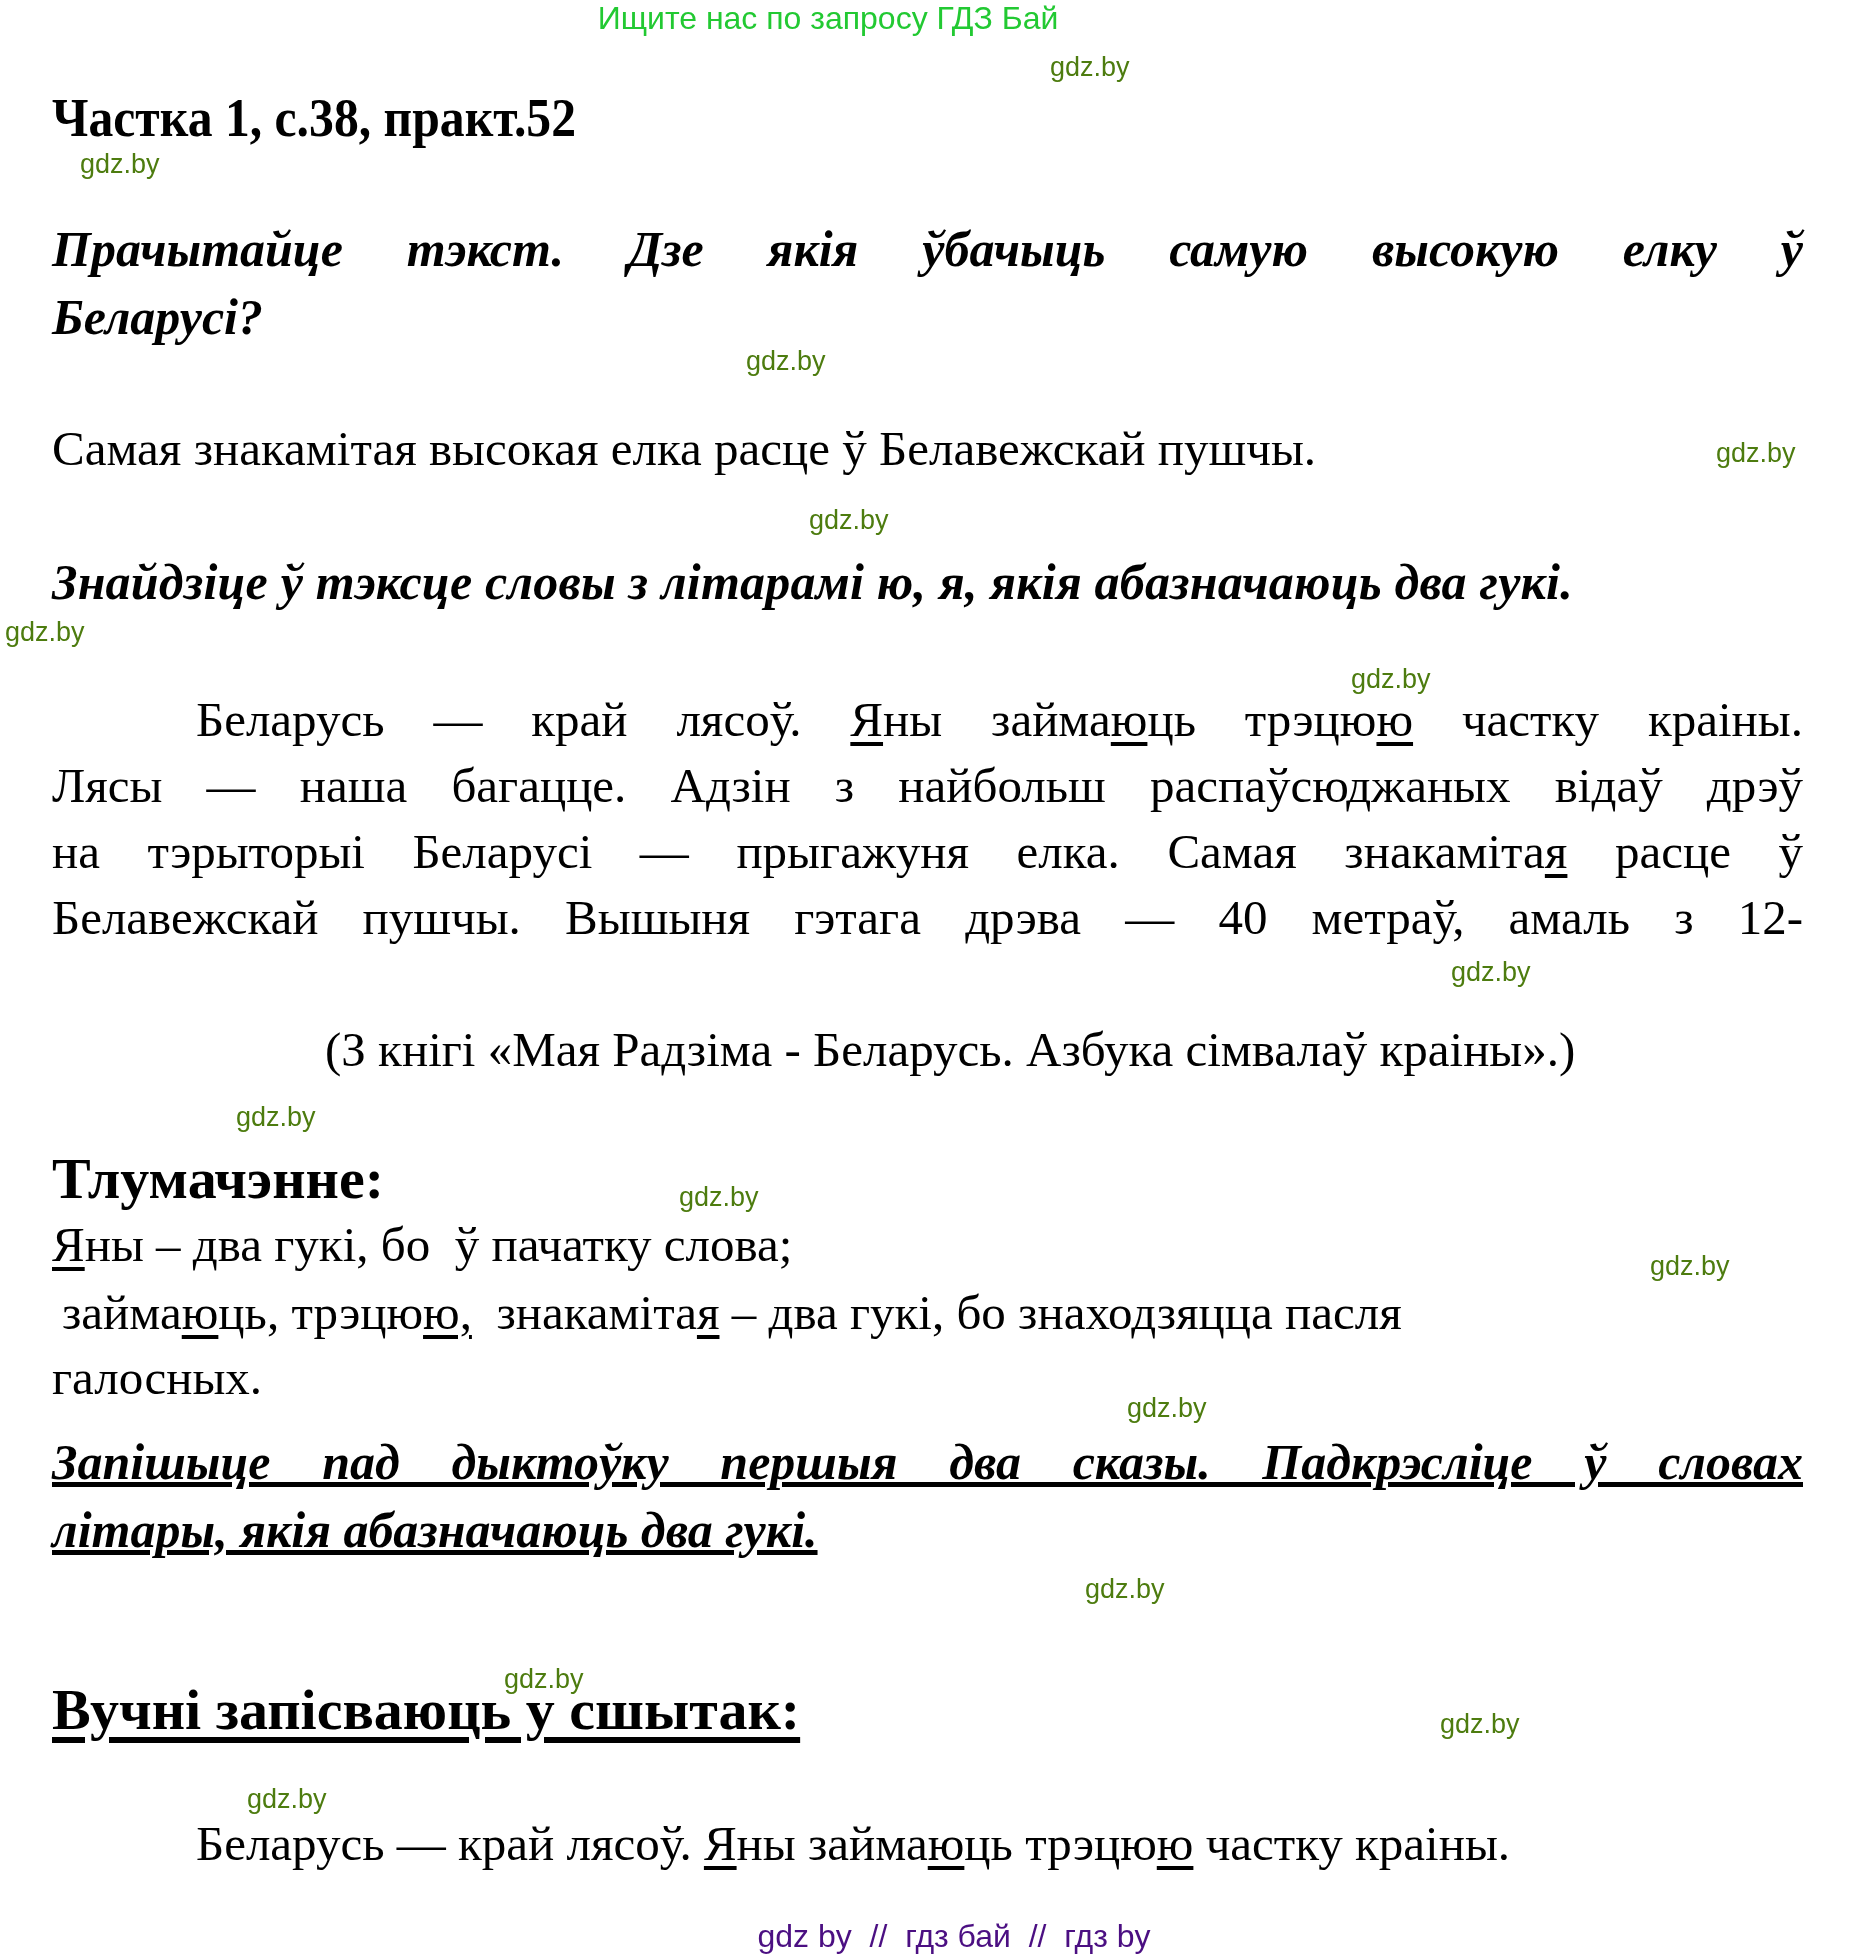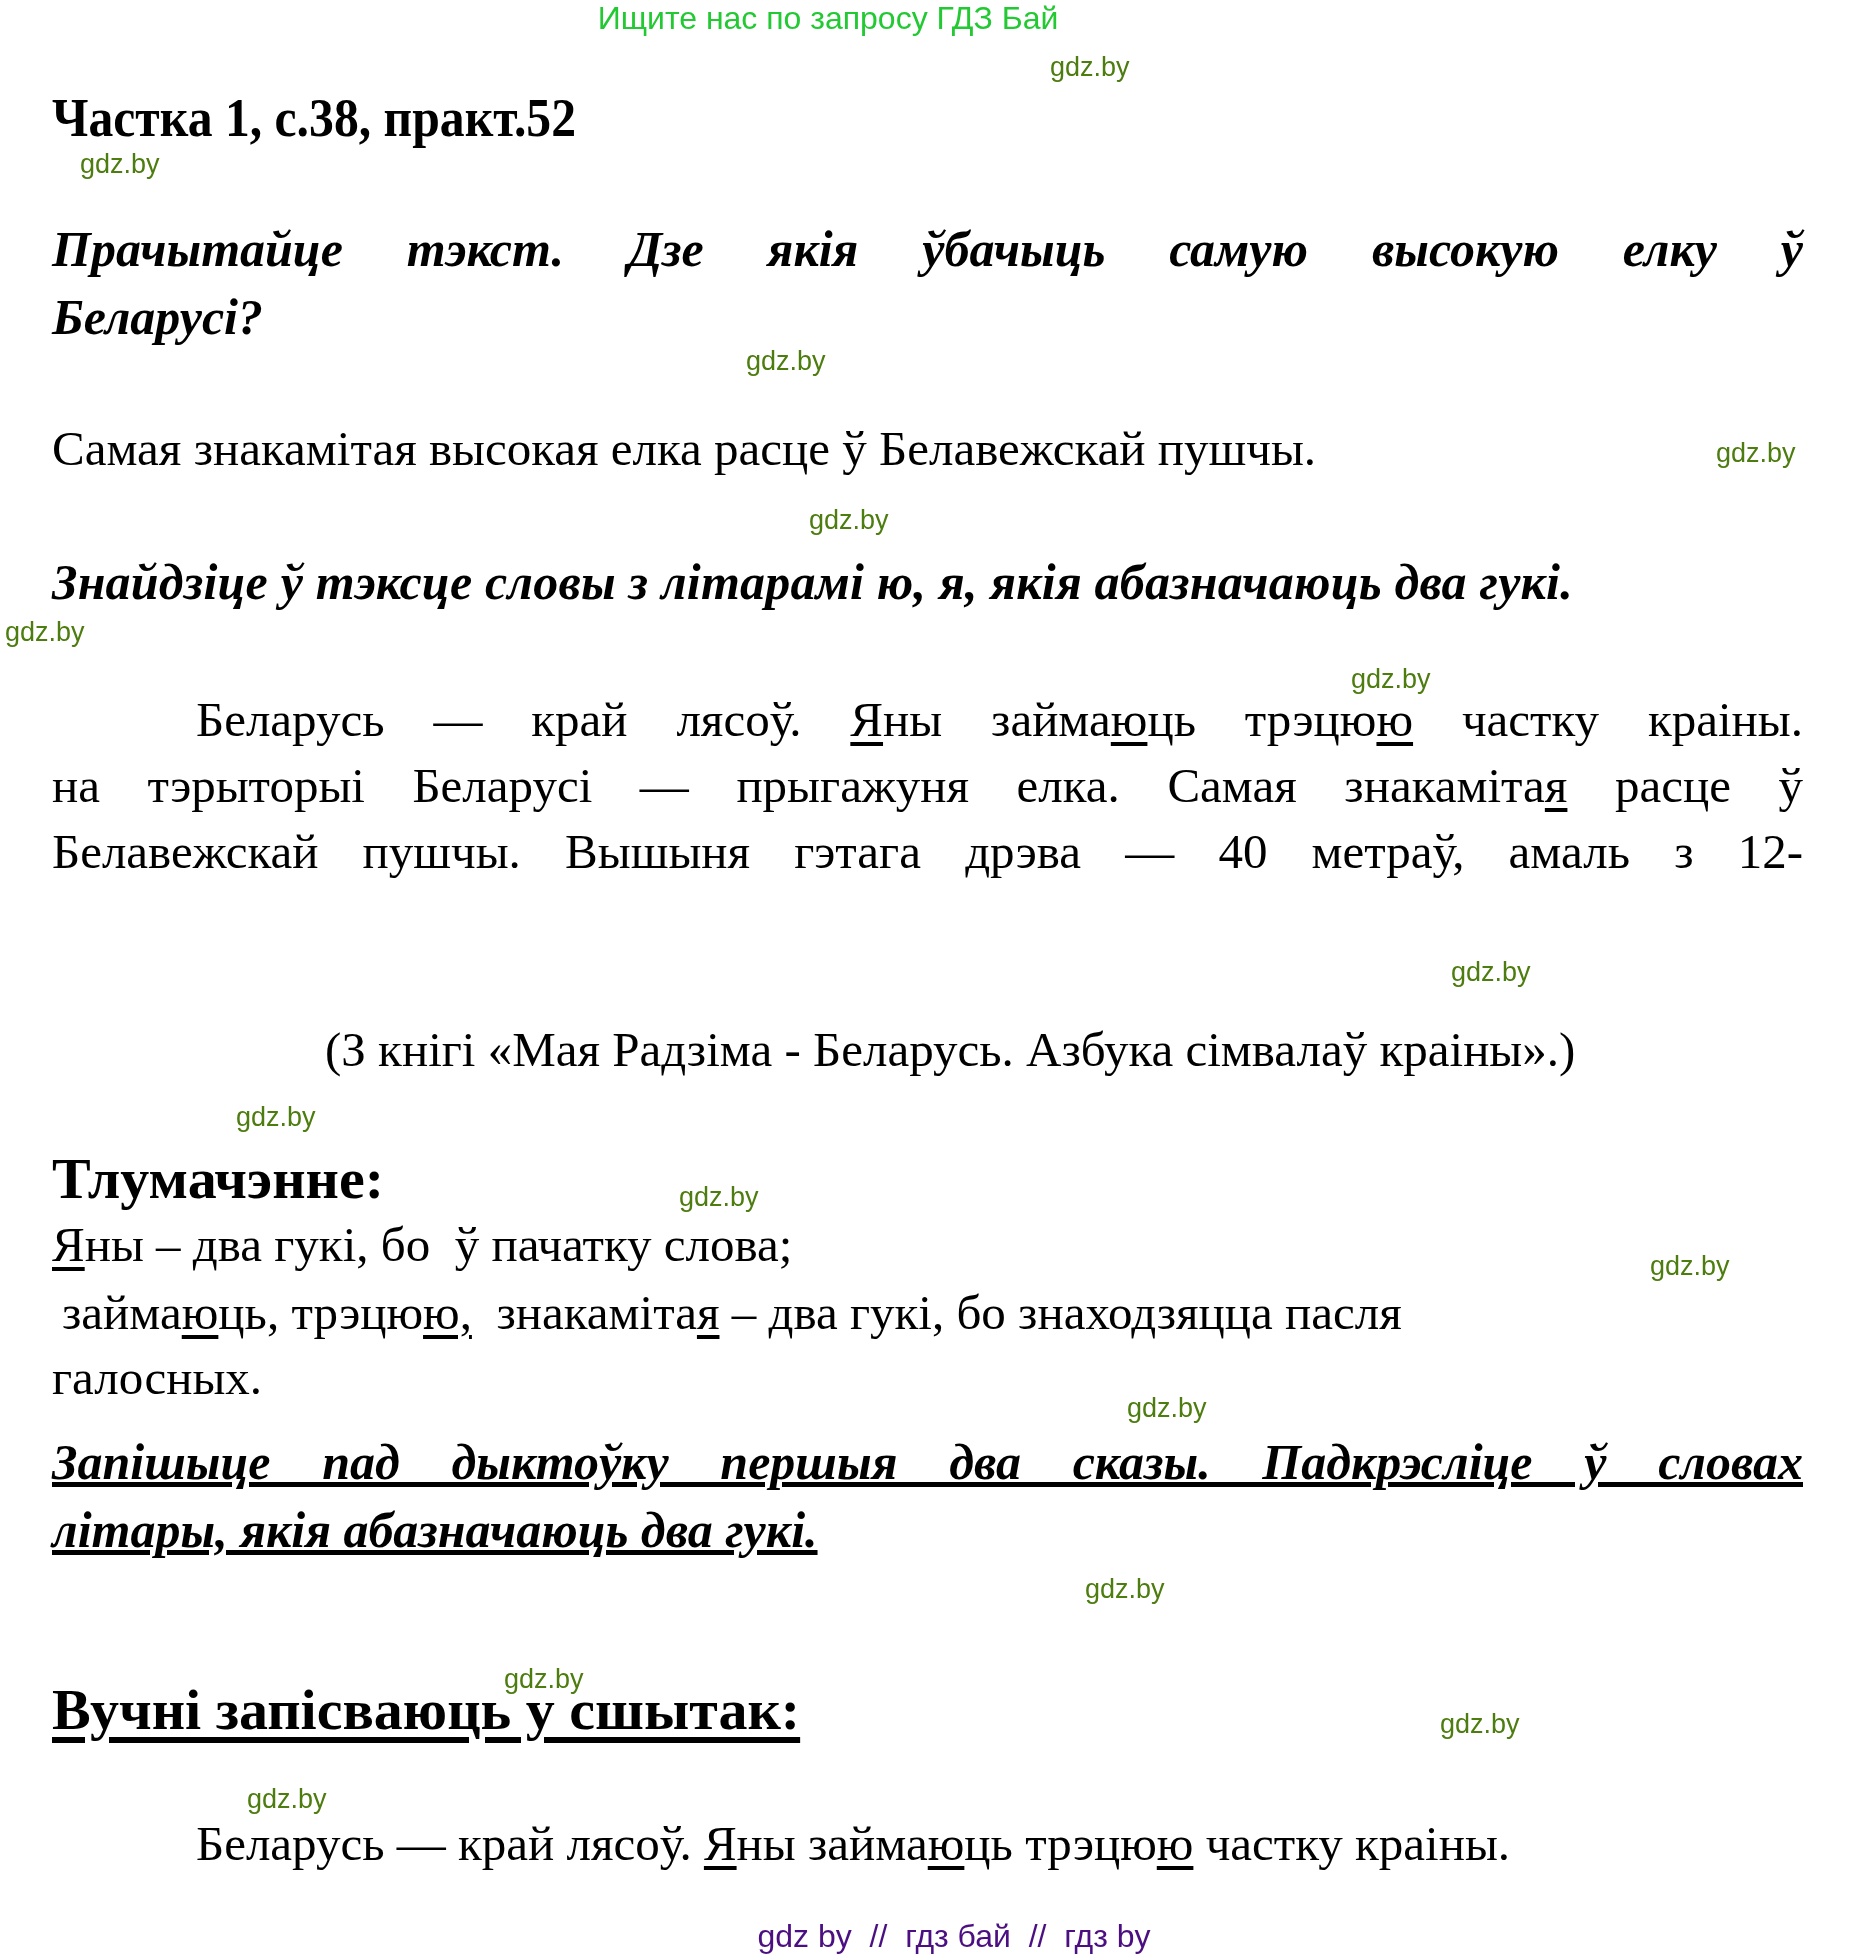--- a/index.html
+++ b/index.html
@@ -50,20 +50,21 @@
   <span class="line last">Беларусі?</span>
 </div>
 <div class="abs body" style="left:52px;top:416px;">Самая знакамітая высокая елка расце ў Белавежскай пушчы.</div>
 
 <div class="abs task" style="top:548px;">
   <span class="line last" style="letter-spacing:0.2px;">Знайдзіце ў тэксце словы з літарамі ю, я, якія абазначаюць два гукі.</span>
 </div>
 
 <div class="abs passage" style="top:687px;">
   <span class="line first"><span>Беларусь — край лясоў. </span><u class="u">Я</u><span>ны займа</span><u class="u">ю</u><span>ць трэцю</span><u class="u">ю</u><span> частку краіны.</span></span>
+  <span class="line">Лясы — наша багацце. Адзін з найбольш распаўсюджаных відаў дрэў</span>
   <span class="line"><span>на тэрыторыі Беларусі — прыгажуня елка. Самая знакаміта</span><u class="u">я</u><span> расце ў</span></span>
   <span class="line">Белавежскай пушчы. Вышыня гэтага дрэва — 40 метраў, амаль з 12-</span>
 </div>
 
 <div class="abs body" style="left:325px;top:1017px;">(З кнігі «Мая Радзіма - Беларусь. Азбука сімвалаў краіны».)</div>
 
 <div class="abs sub-heading" style="left:52px;top:1149px;">Тлумачэнне:</div>
 
 <div class="abs body" style="left:52px;top:1212px;"><u class="u">Я</u><span style="white-space:pre;">ны – два гукі, бо  ў пачатку слова;</span></div>
 <div class="abs body" style="left:62px;top:1280px;"><span>займа</span><u class="u">ю</u><span>ць, трэцю</span><u class="u">ю,</u><span style="white-space:pre;">  знакаміта</span><u class="u">я</u><span> – два гукі, бо знаходзяцца пасля</span></div>

